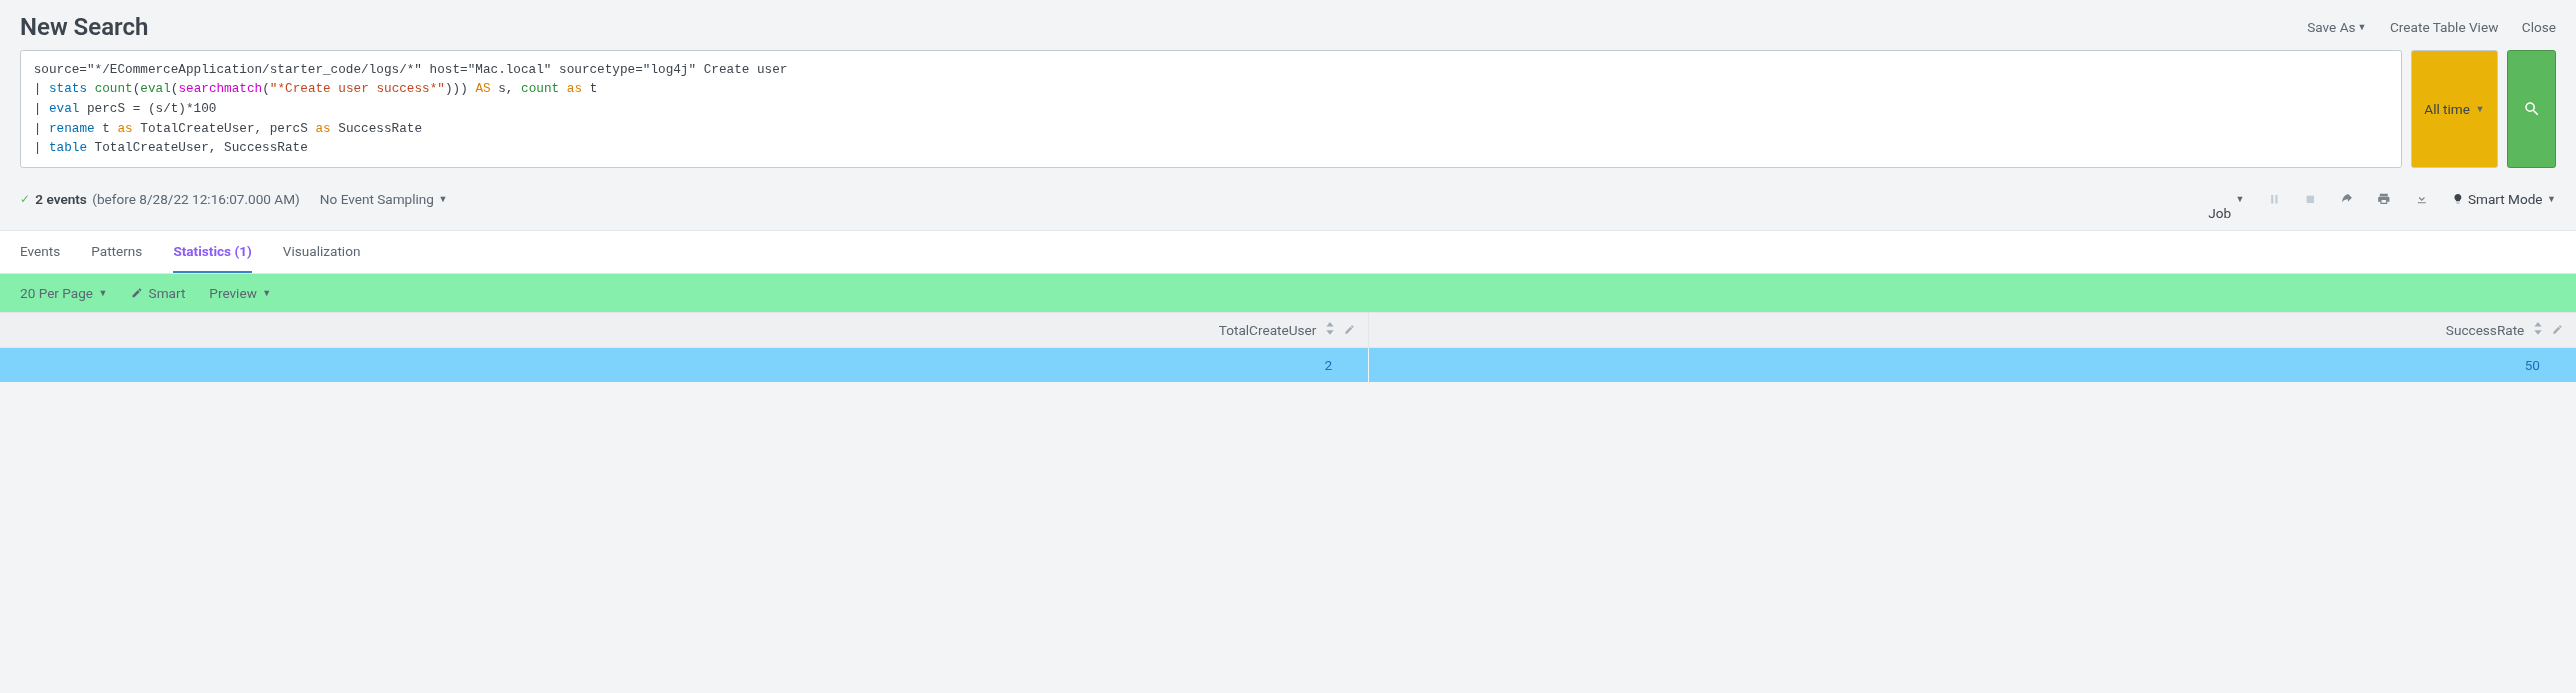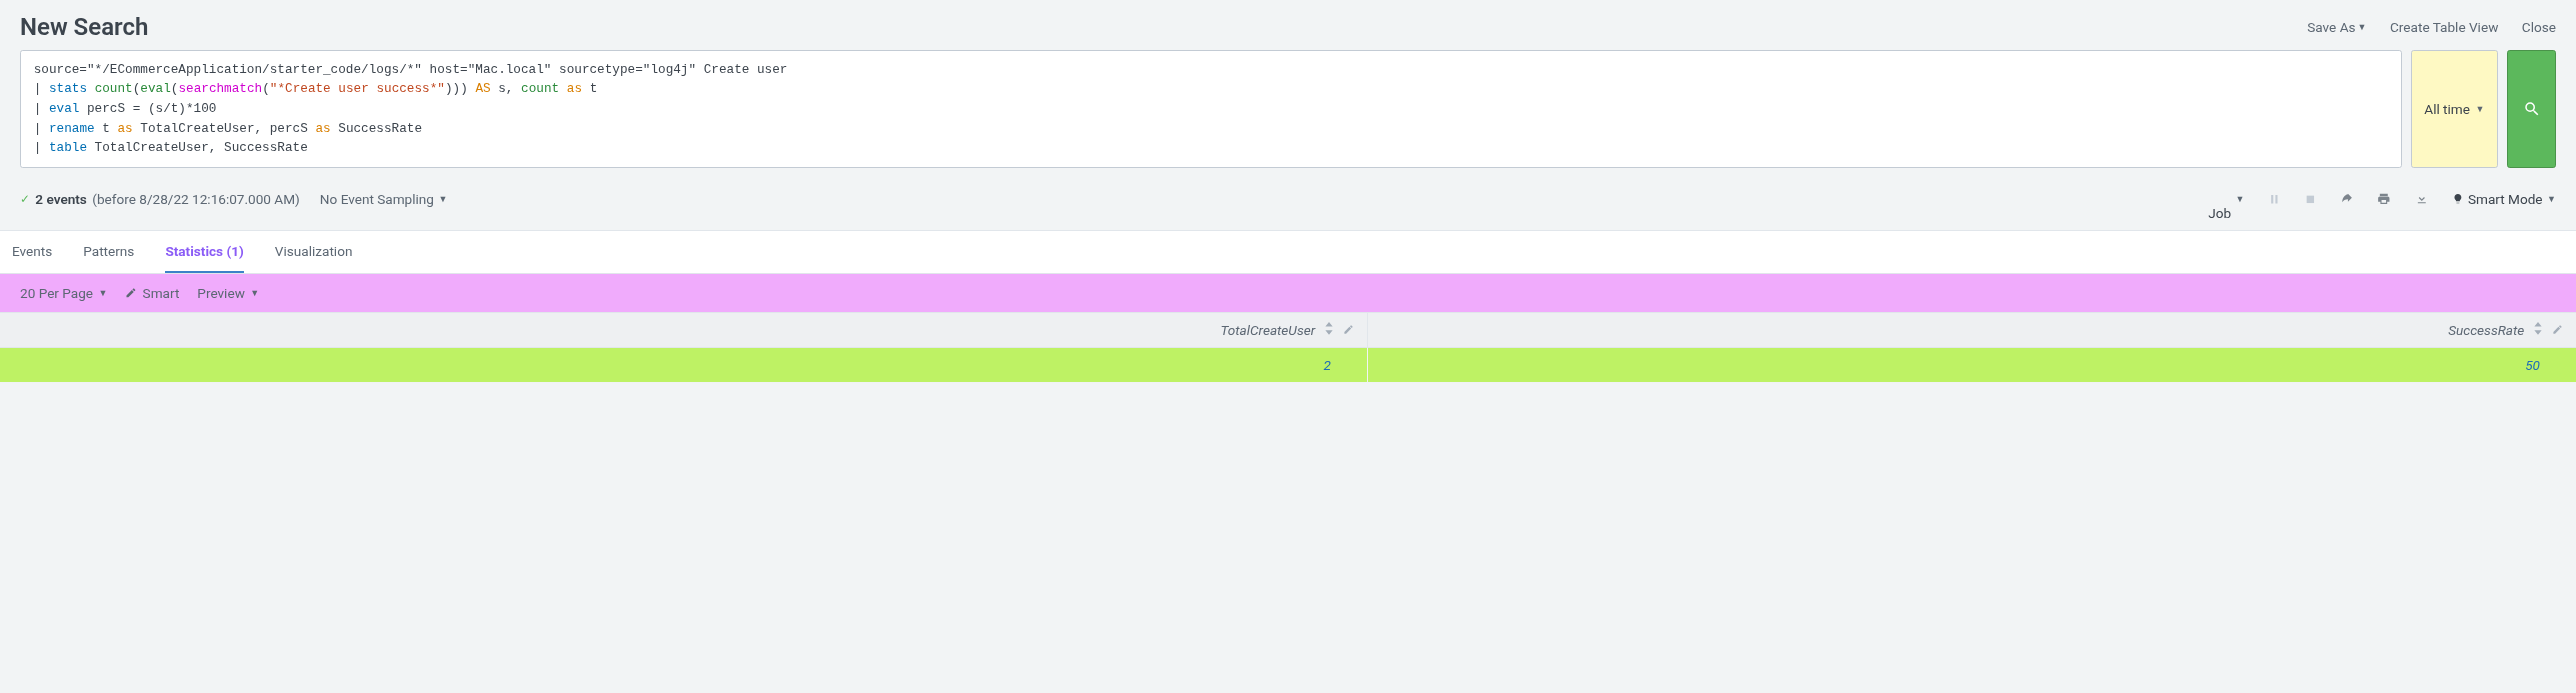--- a/index.html
+++ b/index.html
@@ -58,21 +58,21 @@
   }
   .tok-pipe { color: #3c444d; }
   .tok-cmd  { color: #006eb3; }
   .tok-func { color: #2a8a3a; }
   .tok-funcm{ color: #cf00cf; }
   .tok-str  { color: #c04820; }
   .tok-kw   { color: #d97f00; }
   .tok-plain{ color: #3c444d; }
 
   .time-picker {
-    background: #fef9c3;
+    background: #eab308;
     border: 0.9px solid #c3cbd4;
     border-radius: 2.7px;
     display: flex;
     align-items: center;
     padding: 0 12.7px;
     gap: 5.4px;
     color: #3c444d;
     font-size: 13.6px;
     cursor: pointer;
     min-width: 86px;
@@ -131,55 +131,54 @@
   .job-controls .disabled svg { fill: #c3cbd4; }
   .job-controls .disabled { cursor: default; }
   .smart-mode { color: #3c444d; font-size:13.6px; }
 
   .tabs {
     background: #ffffff;
     border-top: 0.9px solid #e1e6eb;
     border-bottom: 0.9px solid #e1e6eb;
     display: flex;
     gap: 31px;
-    padding: 0 12px;
+    padding: 0 20px;
   }
   .tab {
     padding: 11.8px 0;
     color: #5c6773;
     font-size: 13.6px;
     cursor: pointer;
     border-bottom: 2.7px solid transparent;
   }
   .tab.active {
     color: #8b5cf6;
     font-weight: 700;
     border-bottom: 2.7px solid #3c82c8;
   }
 
   .subtoolbar {
-    background: #f0abfc;
-    display: flex;
-    gap: 18px;
+    background: #86efac;
+    display: flex;
+    gap: 24px;
     padding: 11px 20px;
     font-size: 13.6px;
     color: #5c6773;
   }
   .subtoolbar .tool {
     display: flex;
     align-items: center;
     gap: 5.4px;
     cursor: pointer;
   }
 
   .results-table {
     width: 100%;
     border-collapse: collapse;
-    background: #bef264;
-    font-style: italic;
+    background: #7dd3fc;
   }
   .results-table thead th {
     background: #eef0f2;
     border-top: 0.9px solid #e1e6eb;
     border-bottom: 0.9px solid #e1e6eb;
     border-right: 0.9px solid #e1e6eb;
     padding: 9px 12.7px;
     font-weight: 400;
     color: #5c6773;
     font-size: 13.6px;

